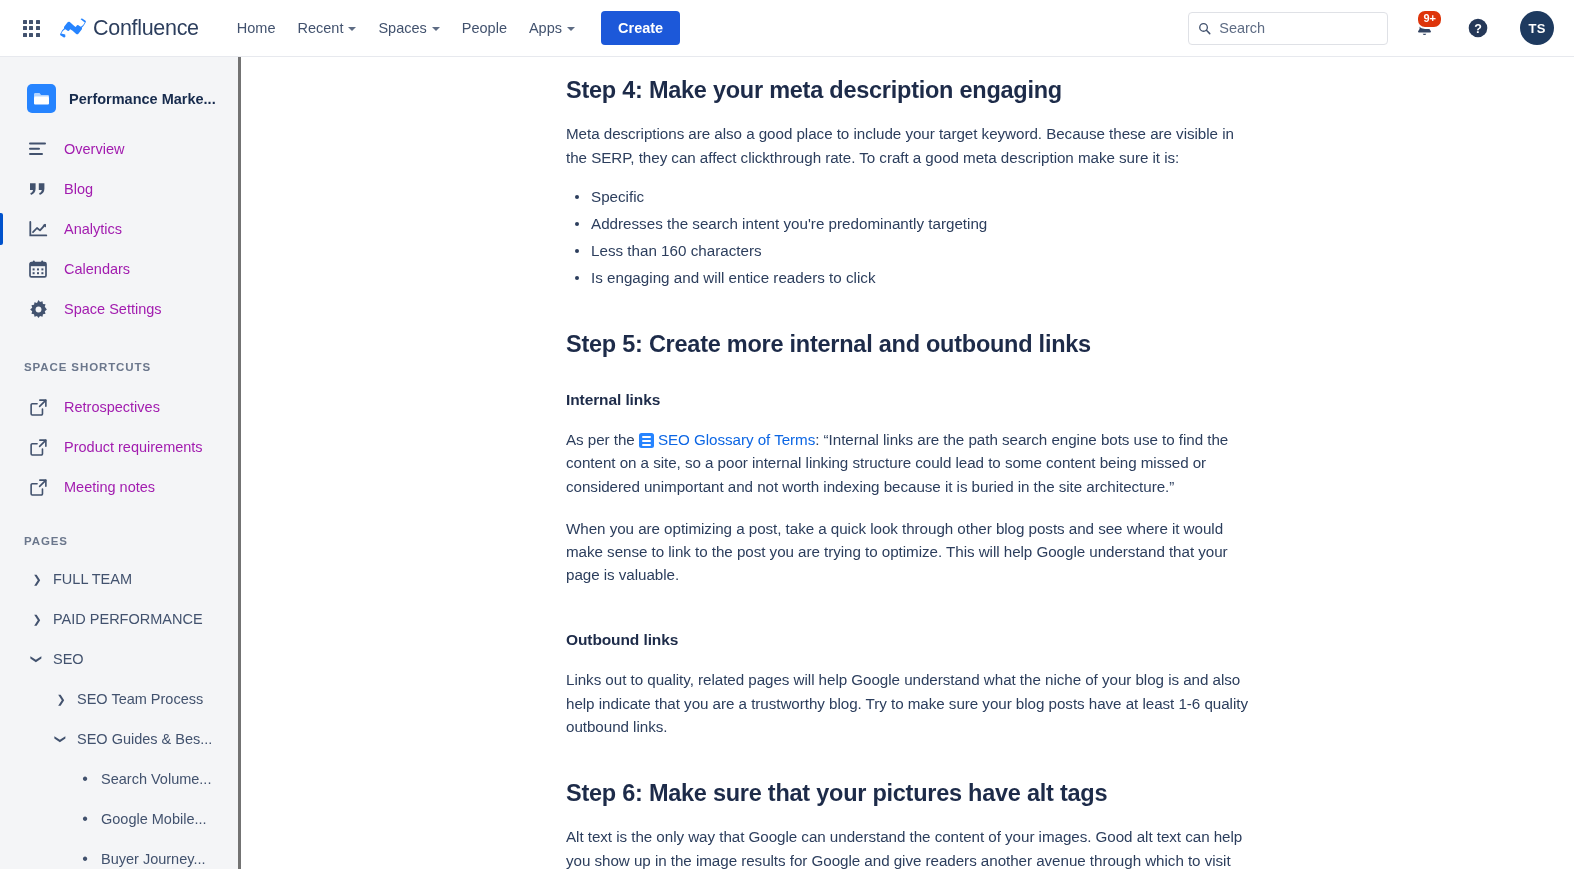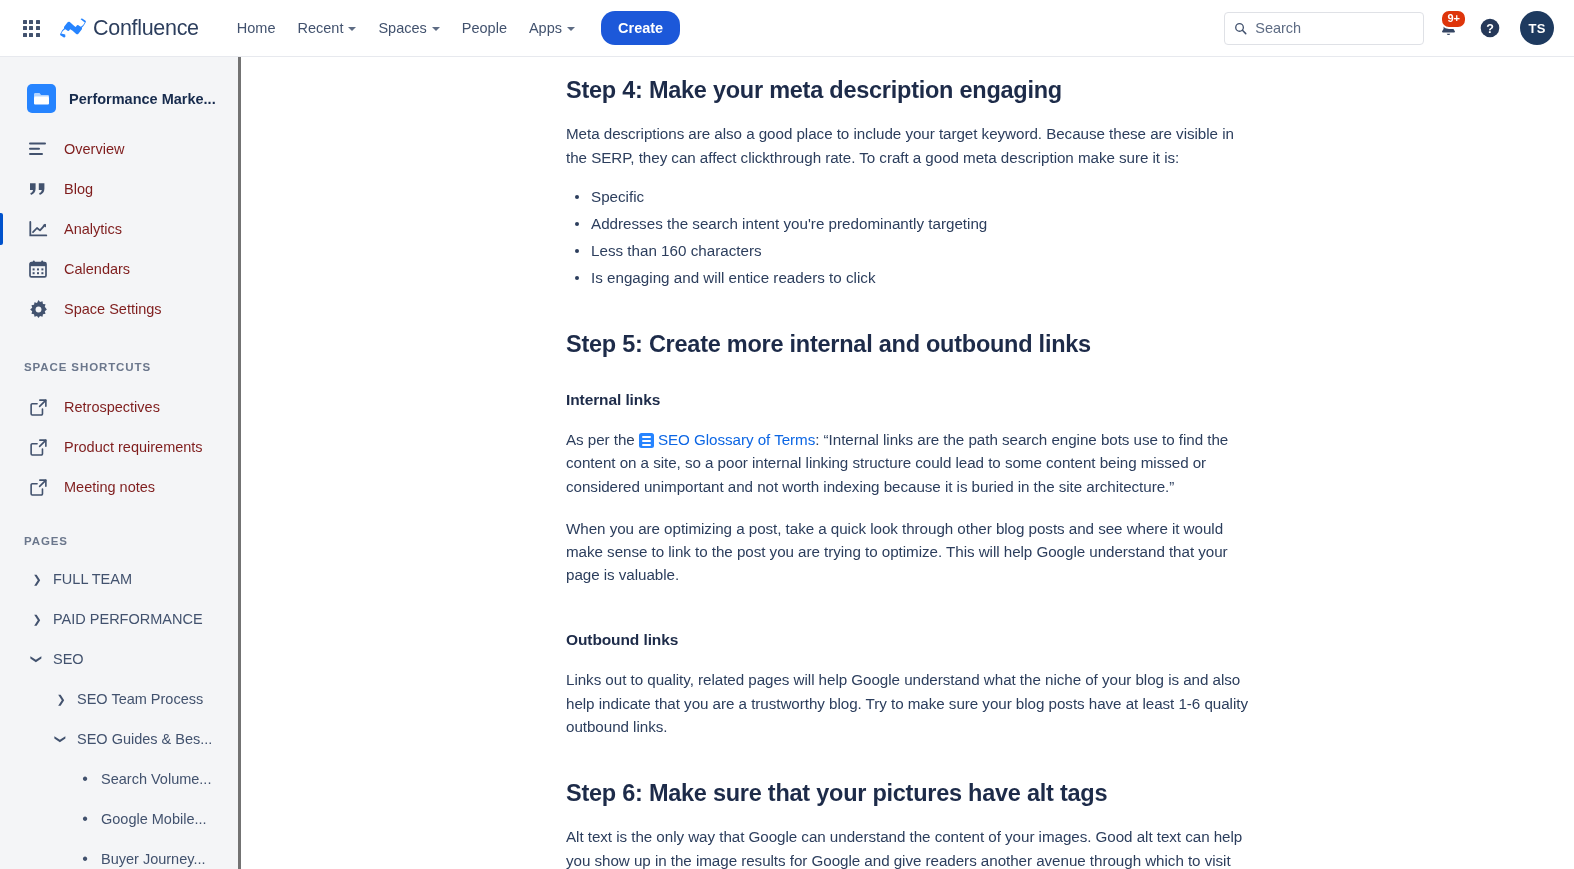--- a/index.html
+++ b/index.html
@@ -45,26 +45,26 @@
     padding: 7px 10px; border-radius: 3px;
     font-size: 14.5px; color: #42526e; cursor: pointer;
     white-space: nowrap;
   }
   .caret { width: 0; height: 0; border-left: 4px solid transparent; border-right: 4px solid transparent; border-top: 4.5px solid #5e6c84; margin-top: 2px; }
 
   .create-btn {
     margin-left: 16px;
     background: #1c58d9; color: #fff;
     font-size: 14.5px; font-weight: 600;
-    padding: 9px 17px; border-radius: 14px;
+    padding: 9px 17px; border-radius: 4px;
     border: none; cursor: pointer;
     font-family: "Liberation Sans", sans-serif;
   }
 
-  .topnav-right { margin-left: auto; display: flex; align-items: center; gap: 0px; padding-right: 20px; }
+  .topnav-right { margin-left: auto; display: flex; align-items: center; gap: 12px; padding-right: 20px; }
   .searchbox {
     width: 200px; height: 33px;
     border: 1.5px solid #dfe1e6; border-radius: 4px;
     display: flex; align-items: center; padding: 0 9px; gap: 8px;
     background: #fff; cursor: text;
   }
   .search-input {
     border: none; outline: none; font-size: 14.5px;
     color: #42526e; width: 100%;
     font-family: "Liberation Sans", sans-serif; background: transparent;
@@ -112,21 +112,21 @@
   .space-title {
     font-size: 14.5px; font-weight: 700; color: #172b4d;
     white-space: nowrap; overflow: hidden;
   }
 
   .side-item {
     display: flex; align-items: center; gap: 16px;
     height: 40px; padding-left: 28px; cursor: pointer;
     position: relative;
   }
-  .side-item .label { font-size: 14.5px; color: #7f1d1d; white-space: nowrap; }
+  .side-item .label { font-size: 14.5px; color: #a21caf; white-space: nowrap; }
   .side-item .sicon { width: 20px; height: 20px; flex: none; display:flex; align-items:center; justify-content:center; }
   .side-item.active::before {
     content: ""; position: absolute; left: 0; top: 4px;
     width: 3px; height: 32px; background: #0052cc; border-radius: 0 2px 2px 0;
   }
 
   .section-label {
     font-size: 11.5px; font-weight: 700; letter-spacing: .9px;
     color: #6b778c; padding: 0 0 0 24px;
   }

